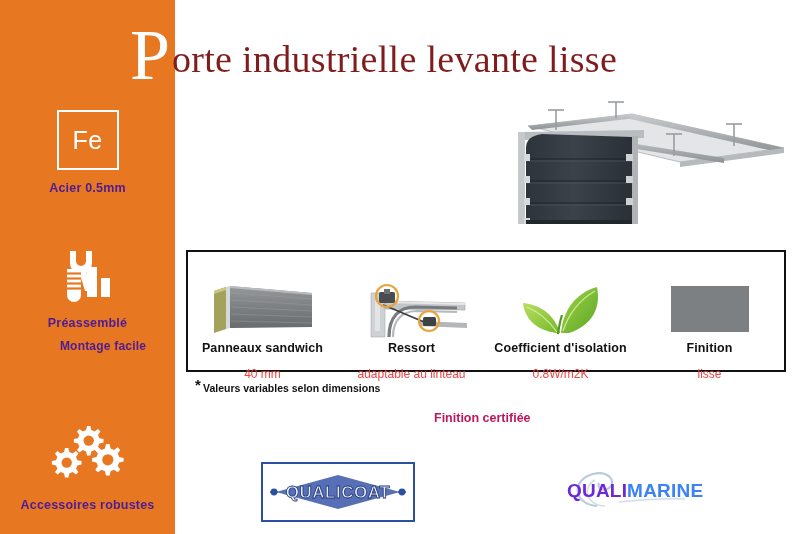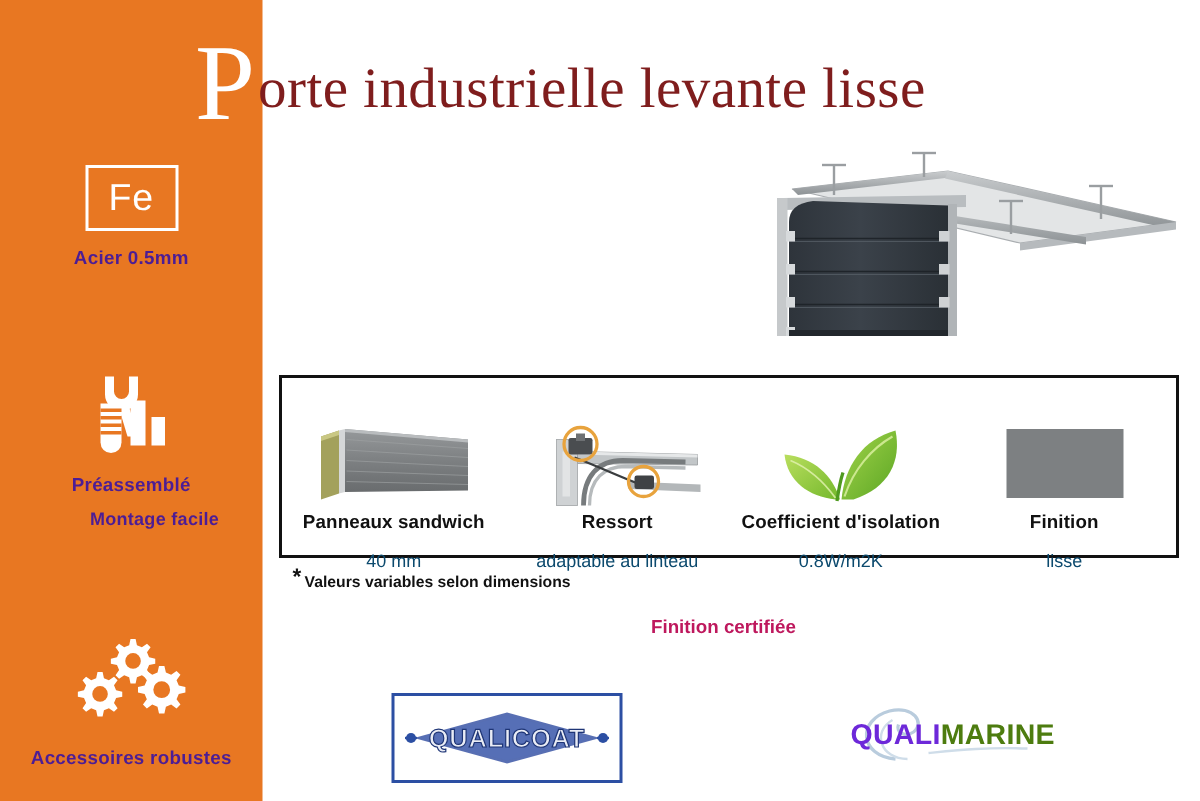--- a/index.html
+++ b/index.html
@@ -12,21 +12,21 @@
   .page{position:absolute;left:0;top:0;width:800px;height:534px;background:#ffffff;overflow:hidden;}
 
   
   .sidebar{
     position:absolute;left:0;top:0;width:175px;height:534px;
     background:#E87722;
   }
   .side-block{position:absolute;left:0;width:175px;text-align:center;color:#ffffff;}
 
   .fe-box{
-    width:62px;height:44px;margin:0 auto;
+    width:62px;height:60px;margin:0 auto;
     border:2px solid #ffffff;
     display:flex;align-items:center;justify-content:center;
     box-sizing:border-box;
   }
   .fe-text{font-size:25px;color:#fff;letter-spacing:.5px;font-weight:400;line-height:1;}
   .side-caption{
     font-size:12.5px;color:#4c1d95;font-weight:bold;letter-spacing:.2px;
     margin-top:9px;line-height:1.5;
   }
   .side-caption.small{font-size:12px;padding-left:31px;}
@@ -58,21 +58,21 @@
   .feature-cell{
     flex:1 1 25%;display:flex;flex-direction:column;align-items:center;
     padding-top:6px;box-sizing:border-box;margin-top:23px;
   }
   .feature-art{height:62px;display:flex;align-items:center;justify-content:center;width:100%;}
   .feature-title{
     font-size:12.5px;font-weight:bold;color:#111;margin-top:2px;letter-spacing:.1px;
     text-align:center;line-height:1.2;
   }
   .feature-sub{
-    font-size:12px;color:#0c4a6e;margin-top:11px;text-align:center;line-height:1.2;
+    font-size:12px;color:#ef4444;margin-top:11px;text-align:center;line-height:1.2;
   }
 
   
   .footnote{
     position:absolute;left:203px;top:382px;font-size:10.5px;color:#111;
     font-weight:bold;white-space:nowrap;
   }
   .footnote .star{position:absolute;left:-8px;top:-6px;font-size:15px;}
   .certif{
     position:absolute;left:434px;top:411px;font-size:12.5px;font-weight:bold;color:#be185d;
@@ -86,21 +86,21 @@
     display:flex;align-items:center;justify-content:center;
   }
   .qualimarine{
     position:absolute;left:561px;top:466px;width:160px;height:44px;
   }
   .qm-text{
     position:absolute;left:6px;top:14px;font-size:19px;font-weight:bold;letter-spacing:.2px;
     white-space:nowrap;
   }
   .qm-a{color:#6d28d9;}
-  .qm-b{color:#4d7c0f;}
+  .qm-b{color:#3b82f6;}
 </style>
 </head>
 <body>
 
 <div class="page">
 
   <div class="sidebar">
 
     <div class="side-block" style="top:110px;">
       <div class="fe-box">

